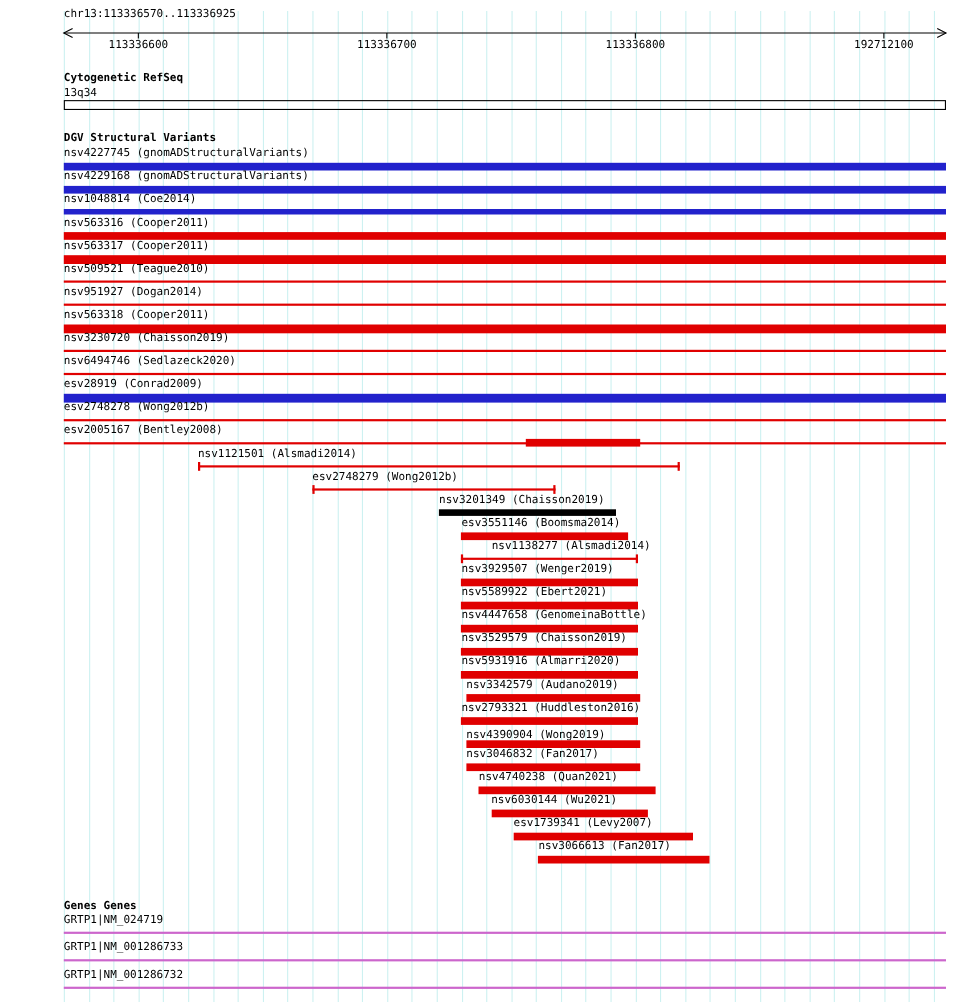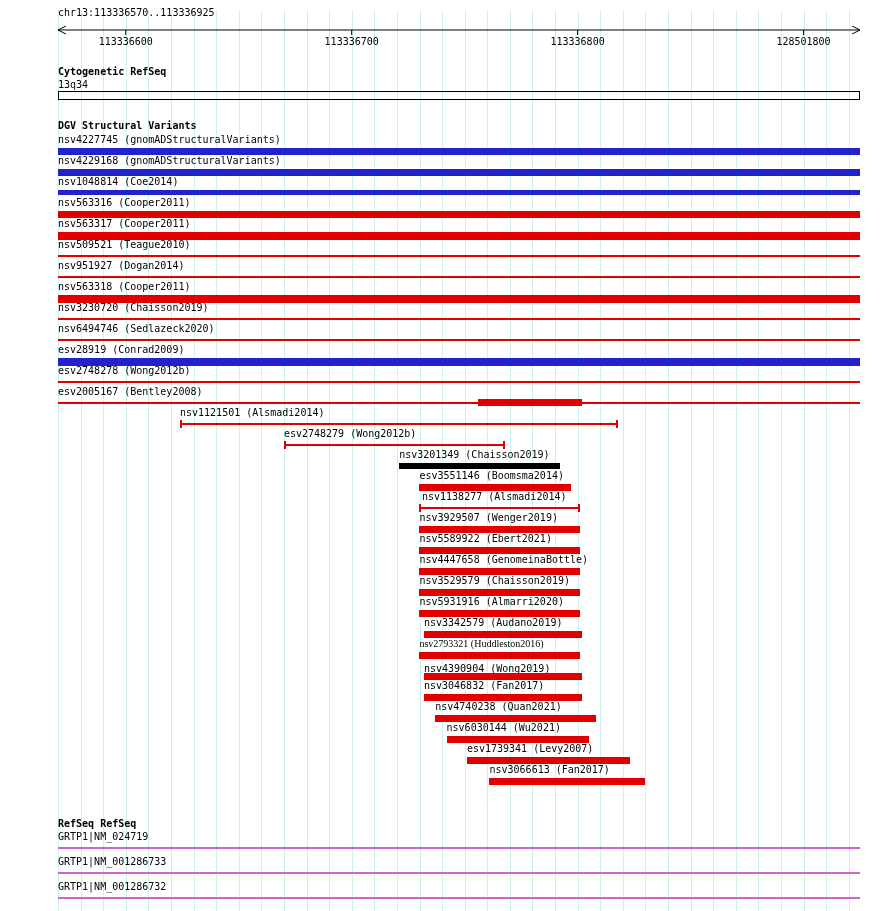--- a/index.html
+++ b/index.html
@@ -63,21 +63,21 @@
         <polyline points="66,2 58,6 66,10" fill="none" stroke="#000" stroke-width="1"></polyline>
         <polyline points="852,2 860,6 852,10" fill="none" stroke="#000" stroke-width="1"></polyline>
         <line x1="125.77464788732394" y1="6" x2="125.77464788732394" y2="11" stroke="#000"></line>
         <line x1="351.6901408450704" y1="6" x2="351.6901408450704" y2="11" stroke="#000"></line>
         <line x1="577.6056338028169" y1="6" x2="577.6056338028169" y2="11" stroke="#000"></line>
         <line x1="803.5211267605633" y1="6" x2="803.5211267605633" y2="11" stroke="#000"></line>
       </svg>
       <div class="abs nowrap" style="left: 125.775px; top: 36px; transform: translateX(-50%);">113336600</div>
       <div class="abs nowrap" style="left: 351.69px; top: 36px; transform: translateX(-50%);">113336700</div>
       <div class="abs nowrap" style="left: 577.606px; top: 36px; transform: translateX(-50%);">113336800</div>
-      <div class="abs nowrap" style="left: 803.521px; top: 36px; transform: translateX(-50%);">128501800</div>
+      <div class="abs nowrap" style="left: 803.521px; top: 36px; transform: translateX(-50%);">192712100</div>
     </div>
 
   <div class="abs nowrap hdr" style="left:58px;top:66px">Cytogenetic RefSeq</div>
   <div id="cytobands">
       <div class="abs nowrap" style="left: 58px; top: 79px;">13q34</div>
       <div class="abs" style="left: 58px; top: 91px; width: 802px; height: 9px; border: 1px solid rgb(0, 0, 0); box-sizing: border-box; background: transparent;"></div>
     </div>
 
   <div class="abs nowrap hdr" style="left:58px;top:120px">DGV Structural Variants</div>
   <div id="dgv">
@@ -113,53 +113,53 @@
       <div class="abs" style="left: 179.994px; top: 420px; width: 2px; height: 8px; background: rgb(224, 0, 0);"></div>
       <div class="abs" style="left: 616.27px; top: 420px; width: 2px; height: 8px; background: rgb(224, 0, 0);"></div>
       <div class="abs nowrap" style="left: 283.915px; top: 428px;">esv2748279 (Wong2012b)</div>
       <div class="abs" style="left: 283.915px; top: 444px; width: 221.397px; height: 2px; background: rgb(224, 0, 0);"></div>
       <div class="abs" style="left: 283.915px; top: 441px; width: 2px; height: 8px; background: rgb(224, 0, 0);"></div>
       <div class="abs" style="left: 503.313px; top: 441px; width: 2px; height: 8px; background: rgb(224, 0, 0);"></div>
       <div class="abs nowrap" style="left: 399.132px; top: 449px;">nsv3201349 (Chaisson2019)</div>
       <div class="abs" style="left: 399.132px; top: 463px; width: 160.4px; height: 6px; background: rgb(0, 0, 0);"></div>
       <div class="abs nowrap" style="left: 419.465px; top: 470px;">esv3551146 (Boomsma2014)</div>
       <div class="abs" style="left: 419.465px; top: 484px; width: 151.363px; height: 7px; background: rgb(224, 0, 0);"></div>
-      <div class="abs nowrap" style="left: 410px; top: 491px; padding-left: 12px;">nsv1138277 (Alsmadi2014)</div>
+      <div class="abs nowrap" style="left: 435px; top: 491px; padding-left: 12px;">nsv1138277 (Alsmadi2014)</div>
       <div class="abs" style="left: 419.465px; top: 507px; width: 160.4px; height: 2px; background: rgb(224, 0, 0);"></div>
       <div class="abs" style="left: 419.465px; top: 504px; width: 2px; height: 8px; background: rgb(224, 0, 0);"></div>
       <div class="abs" style="left: 577.865px; top: 504px; width: 2px; height: 8px; background: rgb(224, 0, 0);"></div>
       <div class="abs nowrap" style="left: 419.465px; top: 512px;">nsv3929507 (Wenger2019)</div>
       <div class="abs" style="left: 419.465px; top: 526px; width: 160.4px; height: 7px; background: rgb(224, 0, 0);"></div>
       <div class="abs nowrap" style="left: 419.465px; top: 533px;">nsv5589922 (Ebert2021)</div>
       <div class="abs" style="left: 419.465px; top: 547px; width: 160.4px; height: 7px; background: rgb(224, 0, 0);"></div>
       <div class="abs nowrap" style="left: 419.465px; top: 554px;">nsv4447658 (GenomeinaBottle)</div>
       <div class="abs" style="left: 419.465px; top: 568px; width: 160.4px; height: 7px; background: rgb(224, 0, 0);"></div>
       <div class="abs nowrap" style="left: 419.465px; top: 575px;">nsv3529579 (Chaisson2019)</div>
       <div class="abs" style="left: 419.465px; top: 589px; width: 160.4px; height: 7px; background: rgb(224, 0, 0);"></div>
       <div class="abs nowrap" style="left: 419.465px; top: 596px;">nsv5931916 (Almarri2020)</div>
       <div class="abs" style="left: 419.465px; top: 610px; width: 160.4px; height: 7px; background: rgb(224, 0, 0);"></div>
       <div class="abs nowrap" style="left: 423.983px; top: 617px;">nsv3342579 (Audano2019)</div>
       <div class="abs" style="left: 423.983px; top: 631px; width: 158.141px; height: 7px; background: rgb(224, 0, 0);"></div>
-      <div class="abs nowrap" style="left: 419.465px; top: 638px; font-family: Liberation Serif, serif;">nsv2793321 (Huddleston2016)</div>
+      <div class="abs nowrap" style="left: 419.465px; top: 638px;">nsv2793321 (Huddleston2016)</div>
       <div class="abs" style="left: 419.465px; top: 652px; width: 160.4px; height: 7px; background: rgb(224, 0, 0);"></div>
       <div class="abs nowrap" style="left: 423.983px; top: 663px;">nsv4390904 (Wong2019)</div>
       <div class="abs" style="left: 423.983px; top: 673px; width: 158.141px; height: 7px; background: rgb(224, 0, 0);"></div>
       <div class="abs nowrap" style="left: 423.983px; top: 680px;">nsv3046832 (Fan2017)</div>
       <div class="abs" style="left: 423.983px; top: 694px; width: 158.141px; height: 7px; background: rgb(224, 0, 0);"></div>
       <div class="abs nowrap" style="left: 435.279px; top: 701px;">nsv4740238 (Quan2021)</div>
       <div class="abs" style="left: 435.279px; top: 715px; width: 160.4px; height: 7px; background: rgb(224, 0, 0);"></div>
       <div class="abs nowrap" style="left: 446.575px; top: 722px;">nsv6030144 (Wu2021)</div>
       <div class="abs" style="left: 446.575px; top: 736px; width: 142.327px; height: 7px; background: rgb(224, 0, 0);"></div>
       <div class="abs nowrap" style="left: 466.907px; top: 743px;">esv1739341 (Levy2007)</div>
       <div class="abs" style="left: 466.907px; top: 757px; width: 162.659px; height: 7px; background: rgb(224, 0, 0);"></div>
       <div class="abs nowrap" style="left: 489.499px; top: 764px;">nsv3066613 (Fan2017)</div>
       <div class="abs" style="left: 489.499px; top: 778px; width: 155.882px; height: 7px; background: rgb(224, 0, 0);"></div>
     </div>
 
-  <div class="abs nowrap hdr" style="left:58px;top:818px">RefSeq RefSeq</div>
+  <div class="abs nowrap hdr" style="left:58px;top:818px">Genes Genes</div>
   <div id="refseq">
       <div class="abs nowrap" style="left: 58px; top: 831px;">GRTP1|NM_024719</div>
       <div class="abs" style="left: 58px; top: 847px; width: 802px; height: 2px; background: rgb(204, 102, 204);"></div>
       <div class="abs nowrap" style="left: 58px; top: 856px;">GRTP1|NM_001286733</div>
       <div class="abs" style="left: 58px; top: 872px; width: 802px; height: 2px; background: rgb(204, 102, 204);"></div>
       <div class="abs nowrap" style="left: 58px; top: 881px;">GRTP1|NM_001286732</div>
       <div class="abs" style="left: 58px; top: 897px; width: 802px; height: 2px; background: rgb(204, 102, 204);"></div>
     </div>
 </div>
 

